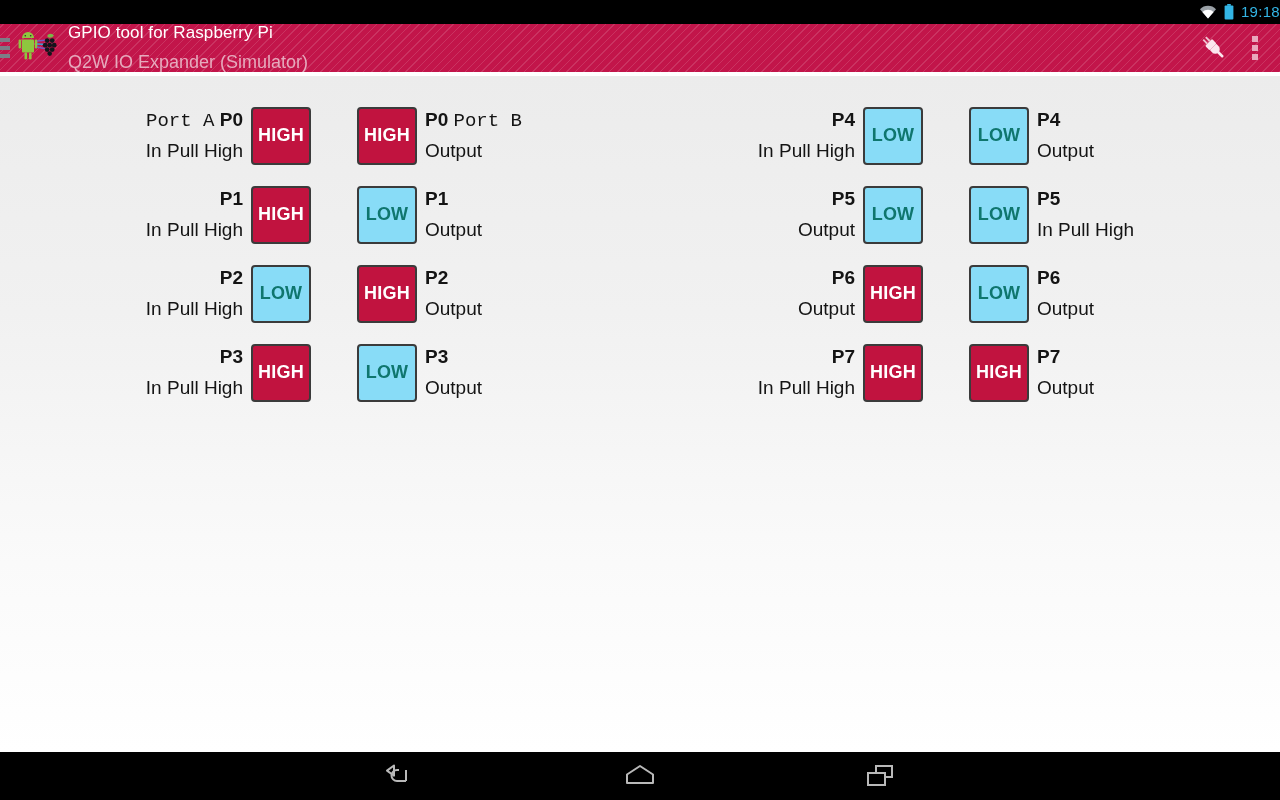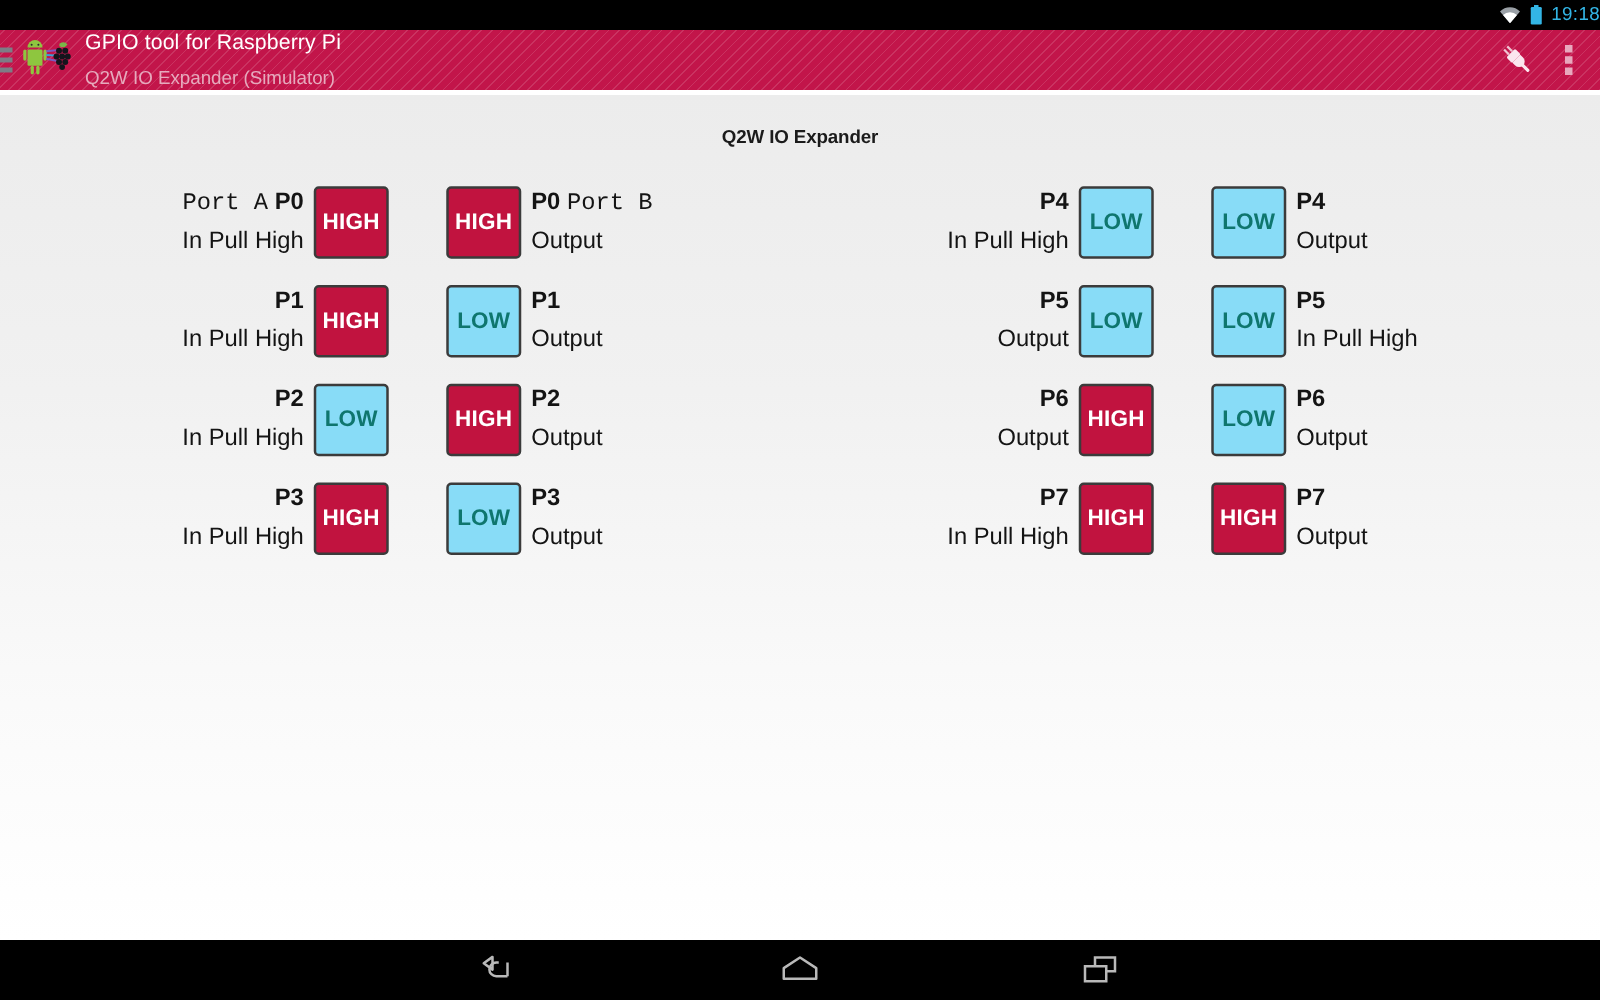--- a/index.html
+++ b/index.html
@@ -86,21 +86,21 @@
     justify-content: center;
     line-height: 1.05;
   }
   #app-title {
     color: #ffffff;
     font-size: 17px;
     letter-spacing: 0.1px;
   }
   #app-subtitle {
     color: #e6aabd;
-    font-size: 15px;
+    font-size: 18px;
     margin-top: 12px;
   }
 
   #actionbar-spacer { flex: 1 1 auto; }
 
   .ab-action {
     width: 48px;
     height: 52px;
     display: flex;
     align-items: center;
@@ -295,21 +295,20 @@
 
   <div id="overflow-menu">
     <i></i>
       <i></i>
       <i></i>
   </div>
 </div>
 
 <div id="content">
 
-  <div id="panel-title">Q2W IO Expander</div>
 
   <div id="ports-area">
 
     <div class="port-half">
 
       <div class="port-col">
 
         <div class="pin-row rev">
           <div class="state-btn high">HIGH</div>
           <div class="pin-labels ralign">

